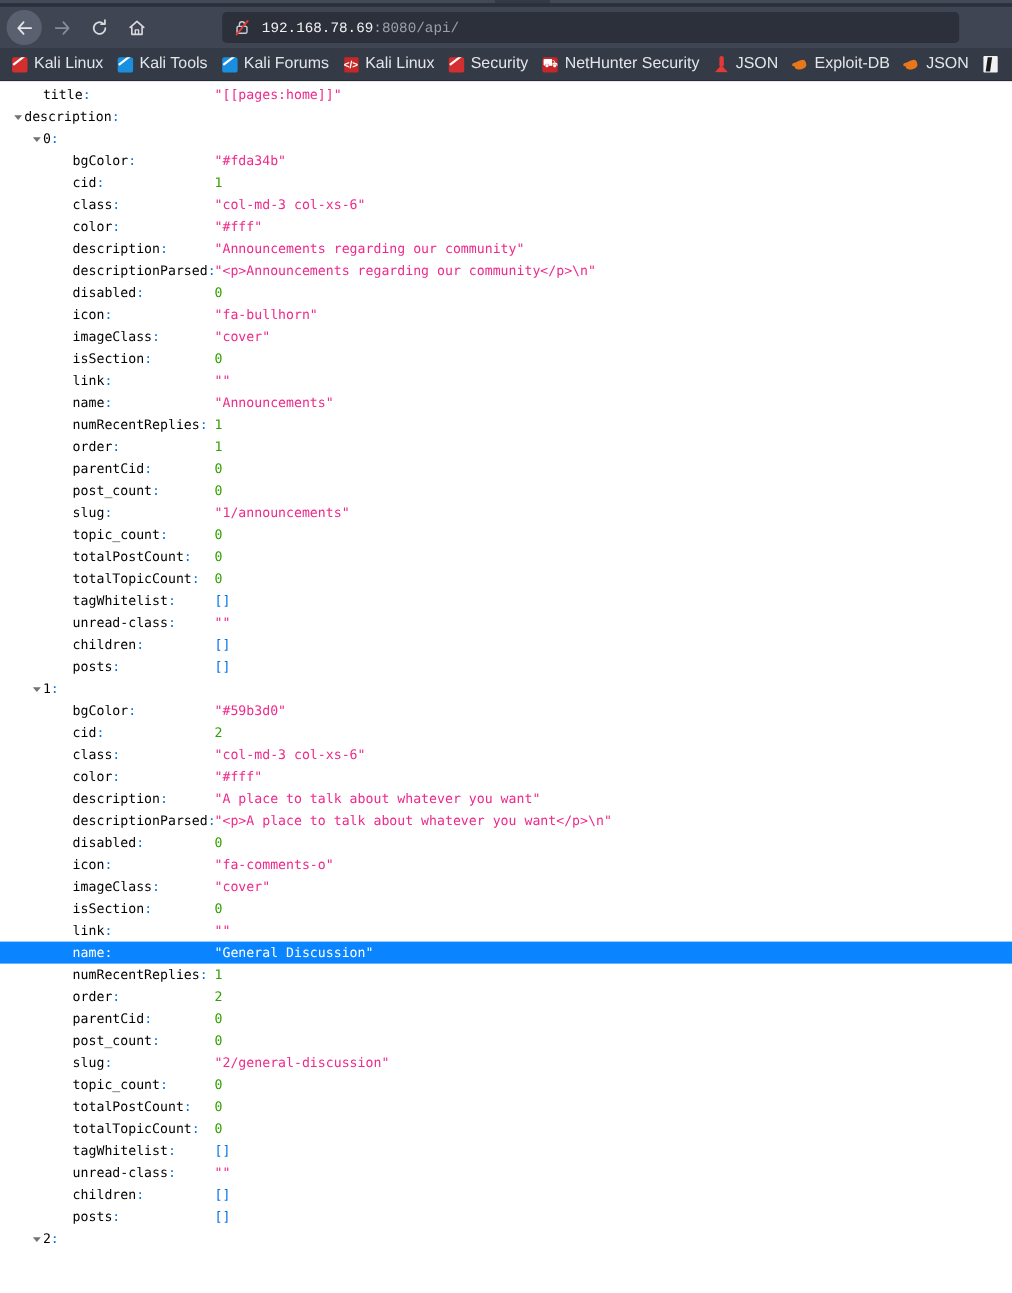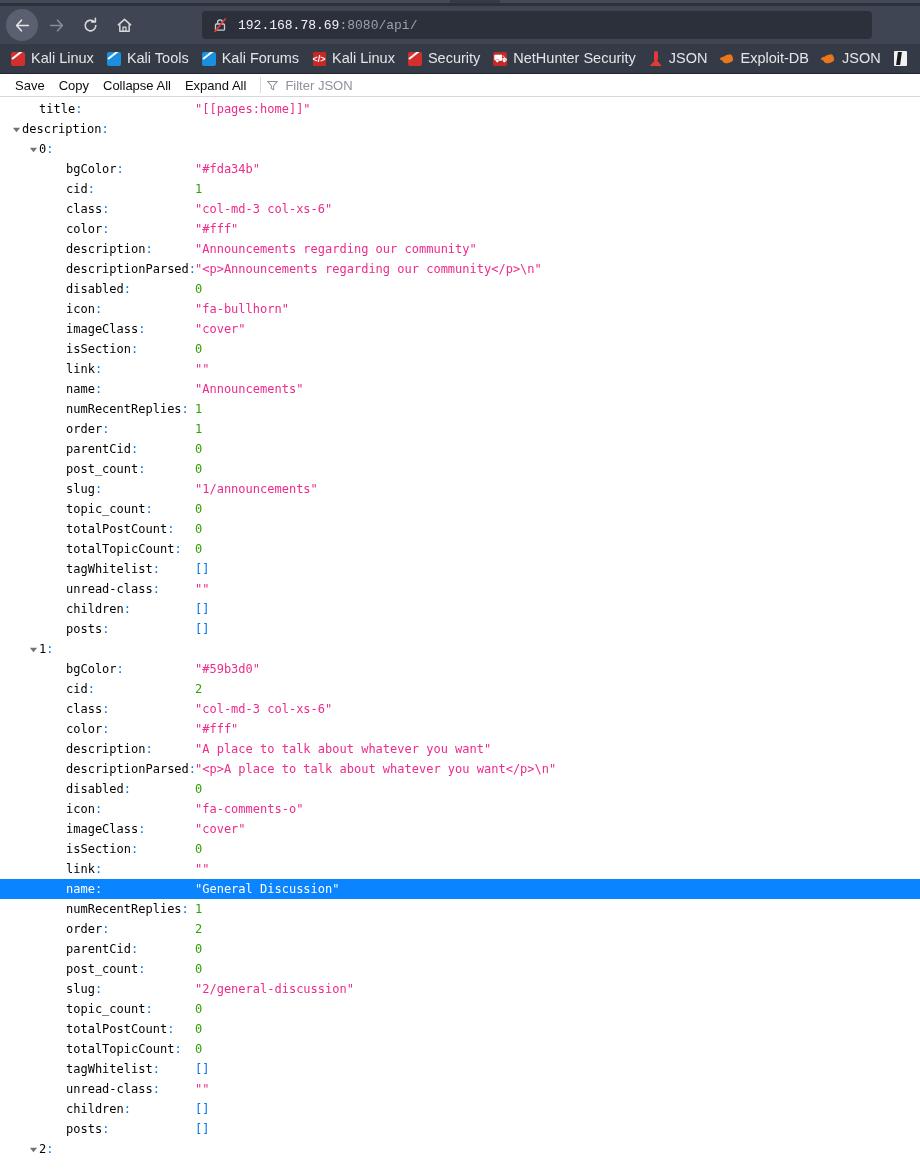--- a/index.html
+++ b/index.html
@@ -381,35 +381,20 @@
       <span class="bm-ico">
           <span class="ico-clip"></span>
         </span>
     </div>
   </div>
 </div>
 
 <div id="json-panel">
 
 
-  <div id="jv-toolbar">
-    <div class="tb-btn">Save</div>
-    <div class="tb-btn">Copy</div>
-    <div class="tb-btn">Collapse All</div>
-    <div class="tb-btn">Expand All</div>
-    <div class="tb-sep"></div>
-    <div id="filter-box">
-      <span id="filter-icon">
-        <svg width="13" height="13" viewBox="0 0 16 16">
-          <path d="M2 3 H14 L9.4 8.3 V13.2 L6.6 11.6 V8.3 Z" fill="none" stroke="#8f8f9d" stroke-width="1.25" stroke-linejoin="round"></path>
-        </svg>
-      </span>
-      <input id="filter-input" type="text" placeholder="Filter JSON" style="">
-    </div>
-  </div>
 
   <div id="json-rows">
       <div class="row">
         <div class="keycell" style="padding-left: 27px; width: 195px;">
           <span class="twisty blank">
             <svg width="9" height="9" viewBox="0 0 10 10">
               <path d="M1 3 L9 3 L5 8 Z" fill="#737373"></path>
             </svg>
           </span>
           <span class="k">title</span>

